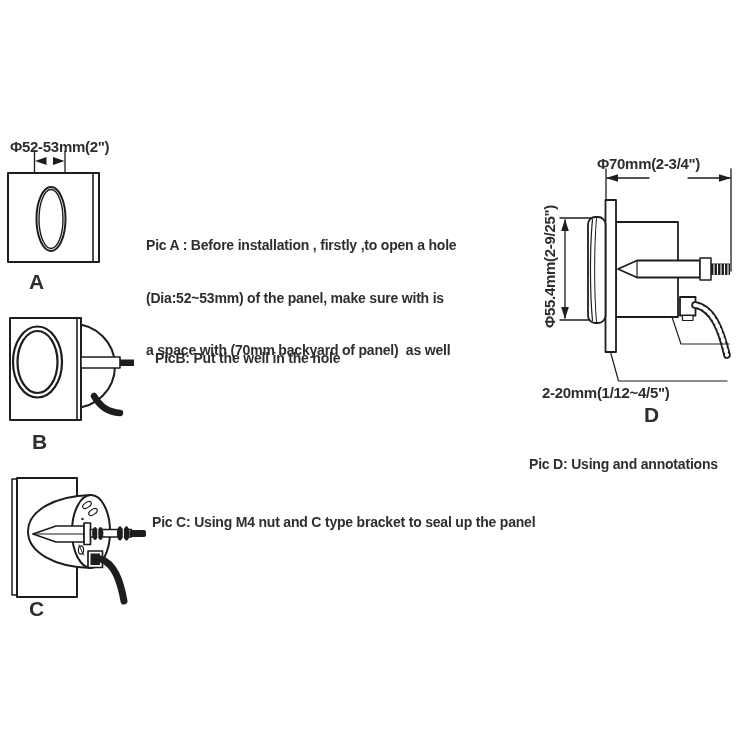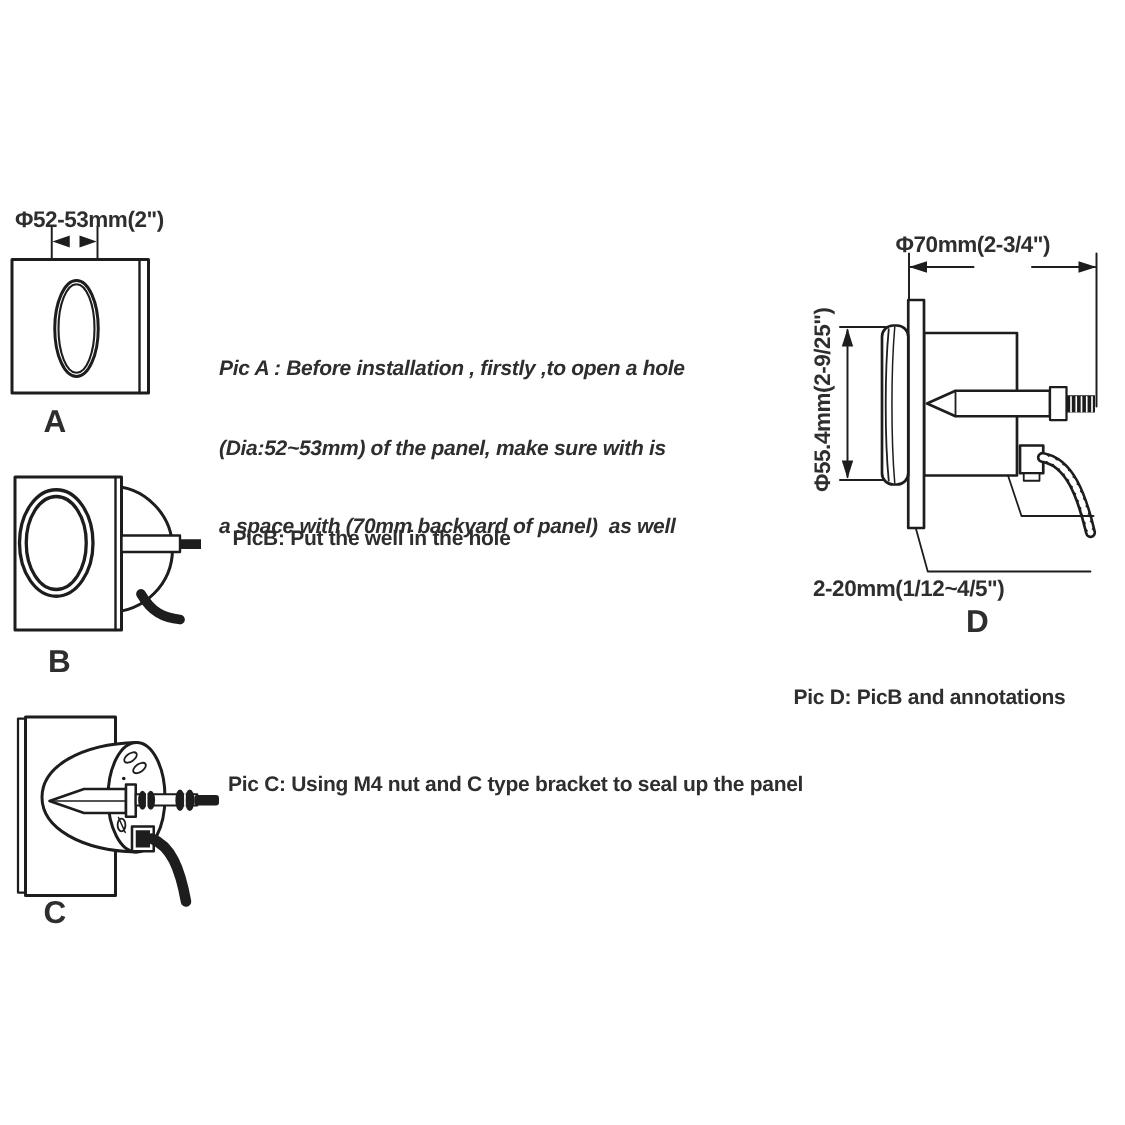--- a/index.html
+++ b/index.html
@@ -1,21 +1,21 @@
 <!DOCTYPE html>
 <html><head>
 <meta charset="utf-8">
 <style>
   html,body{margin:0;padding:0;background:#fff;}
   .stage{position:relative;width:750px;height:750px;background:#ffffff;overflow:hidden;
          font-family:"Liberation Sans",sans-serif;}
   .art{position:absolute;left:0;top:0;}
   .txt{position:absolute;color:#2e2e2e;font-weight:bold;white-space:pre;}
   .cap{font-size:14px;letter-spacing:-0.2px;}
-  .capblock{line-height:17.5px;font-style:italic;}
+  .capblock{line-height:17.5px;}
   .dim{font-size:15px;letter-spacing:-0.3px;}
   .figletter{font-size:21px;}
   .rot{transform:rotate(-90deg);transform-origin:center;text-align:center;}
 </style>
 </head>
 <body>
 
 <div class="stage">
 
   <svg class="art" width="750" height="750" viewBox="0 0 750 750">
@@ -125,15 +125,15 @@
   <div class="txt figletter" style="left:29px;top:597px">C</div>
 
   <div class="txt dim" style="left:597px;top:155px">Φ70mm(2-3/4")</div>
 
   <div class="txt dim rot" style="left:479px;top:258px;width:140px">Φ55.4mm(2-9/25")</div>
 
   <div class="txt dim" style="left:542px;top:384px">2-20mm(1/12~4/5")</div>
 
   <div class="txt figletter" style="left:644px;top:403px">D</div>
 
-  <div class="txt cap" style="left:529px;top:456px">Pic D: PicB and annotations</div>
+  <div class="txt cap" style="left:529px;top:456px">Pic D: Using and annotations</div>
 
 </div>
 
 </body></html>

